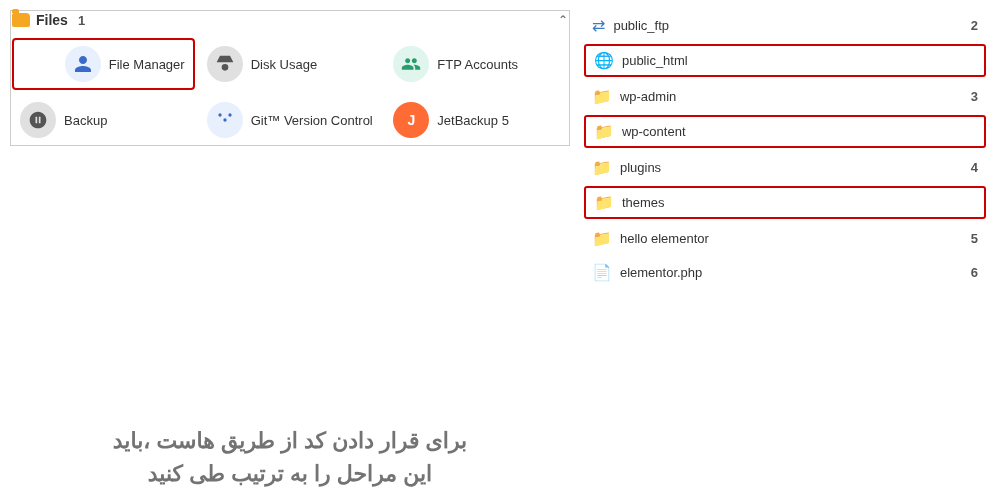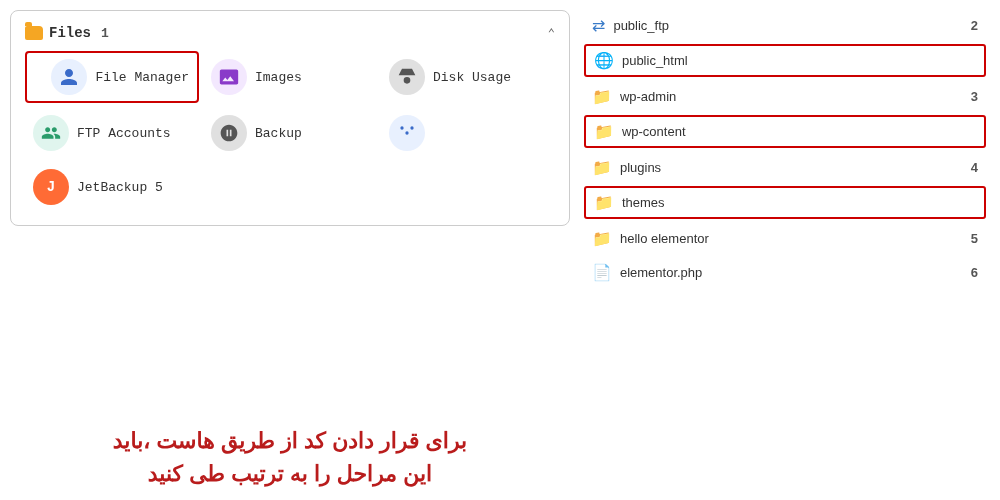--- a/index.html
+++ b/index.html
@@ -18,24 +18,23 @@
     
     .left-panel {
       width: 560px;
       display: flex;
       flex-direction: column;
       gap: 8px;
     }
 
     .files-section {
       border: 1px solid #ccc;
-      border-radius: 8px;
-      padding: 14px;
+      border-radius: 0;
+      padding: 1px;
       position: relative;
-      font-family: Liberation Mono, monospace;
     }
 
     .files-header {
       display: flex;
       align-items: center;
       justify-content: space-between;
       margin-bottom: 10px;
     }
 
     .files-header-left {
@@ -165,21 +164,21 @@
     .folder-color { color: #f5a623; }
     .file-color { color: #5a6abf; }
     .globe-color { color: #3a7bc8; }
     .sync-color { color: #3a7bc8; }
 
     
     .bottom-text {
       margin-top: 10px;
       font-size: 22px;
       font-weight: bold;
-      color: #b91c1c;
+      color: #737373;
       line-height: 1.5;
       text-align: center;
       direction: rtl;
       font-family: 'Tahoma', 'Arial', sans-serif;
     }
 
     .left-bottom {
       display: flex;
       flex-direction: column;
       justify-content: flex-end;
@@ -203,28 +202,20 @@
 
       <div class="grid-item highlighted">
         <div class="icon-circle icon-user">
           <svg width="20" height="20" viewBox="0 0 24 24" fill="currentColor">
               <path d="M12 12c2.7 0 4.8-2.1 4.8-4.8S14.7 2.4 12 2.4 7.2 4.5 7.2 7.2 9.3 12 12 12zm0 2.4c-3.2 0-9.6 1.6-9.6 4.8v2.4h19.2v-2.4c0-3.2-6.4-4.8-9.6-4.8z"></path>
             </svg>
         </div>
         <span>File Manager</span>
       </div>
 
-      <div class="grid-item">
-        <div class="icon-circle icon-img">
-          <svg width="20" height="20" viewBox="0 0 24 24" fill="currentColor">
-              <path d="M21 3H3c-1.1 0-2 .9-2 2v14c0 1.1.9 2 2 2h18c1.1 0 2-.9 2-2V5c0-1.1-.9-2-2-2zm-1 14H4l3.5-4.5 2.5 3 3.5-4.5L18 17z"></path>
-            </svg>
-        </div>
-        <span>Images</span>
-      </div>
 
 
       <div class="grid-item">
         <div class="icon-circle icon-disk">
           <svg width="20" height="20" viewBox="0 0 24 24" fill="currentColor">
               <path d="M6 2h12l4 8H2L6 2zm6 18a4 4 0 100-8 4 4 0 000 8z"></path>
             </svg>
         </div>
         <span>Disk Usage</span>
       </div>
@@ -251,20 +242,21 @@
 
       <div class="grid-item">
         <div class="icon-circle icon-git">
           <svg width="20" height="20" viewBox="0 0 24 24" fill="currentColor">
               <circle cx="12" cy="12" r="2"></circle>
               <circle cx="6" cy="6" r="2"></circle>
               <circle cx="18" cy="6" r="2"></circle>
               <path d="M8 6h8M12 8v6"></path>
             </svg>
         </div>
+        <span>Git™ Version Control</span>
       </div>
 
       <div class="grid-item">
         <div class="icon-circle icon-jet" style="font-weight:bold;font-size:14px;">J</div>
         <span>JetBackup 5</span>
       </div>
     </div>
   </div>
 
   <div class="left-bottom">

